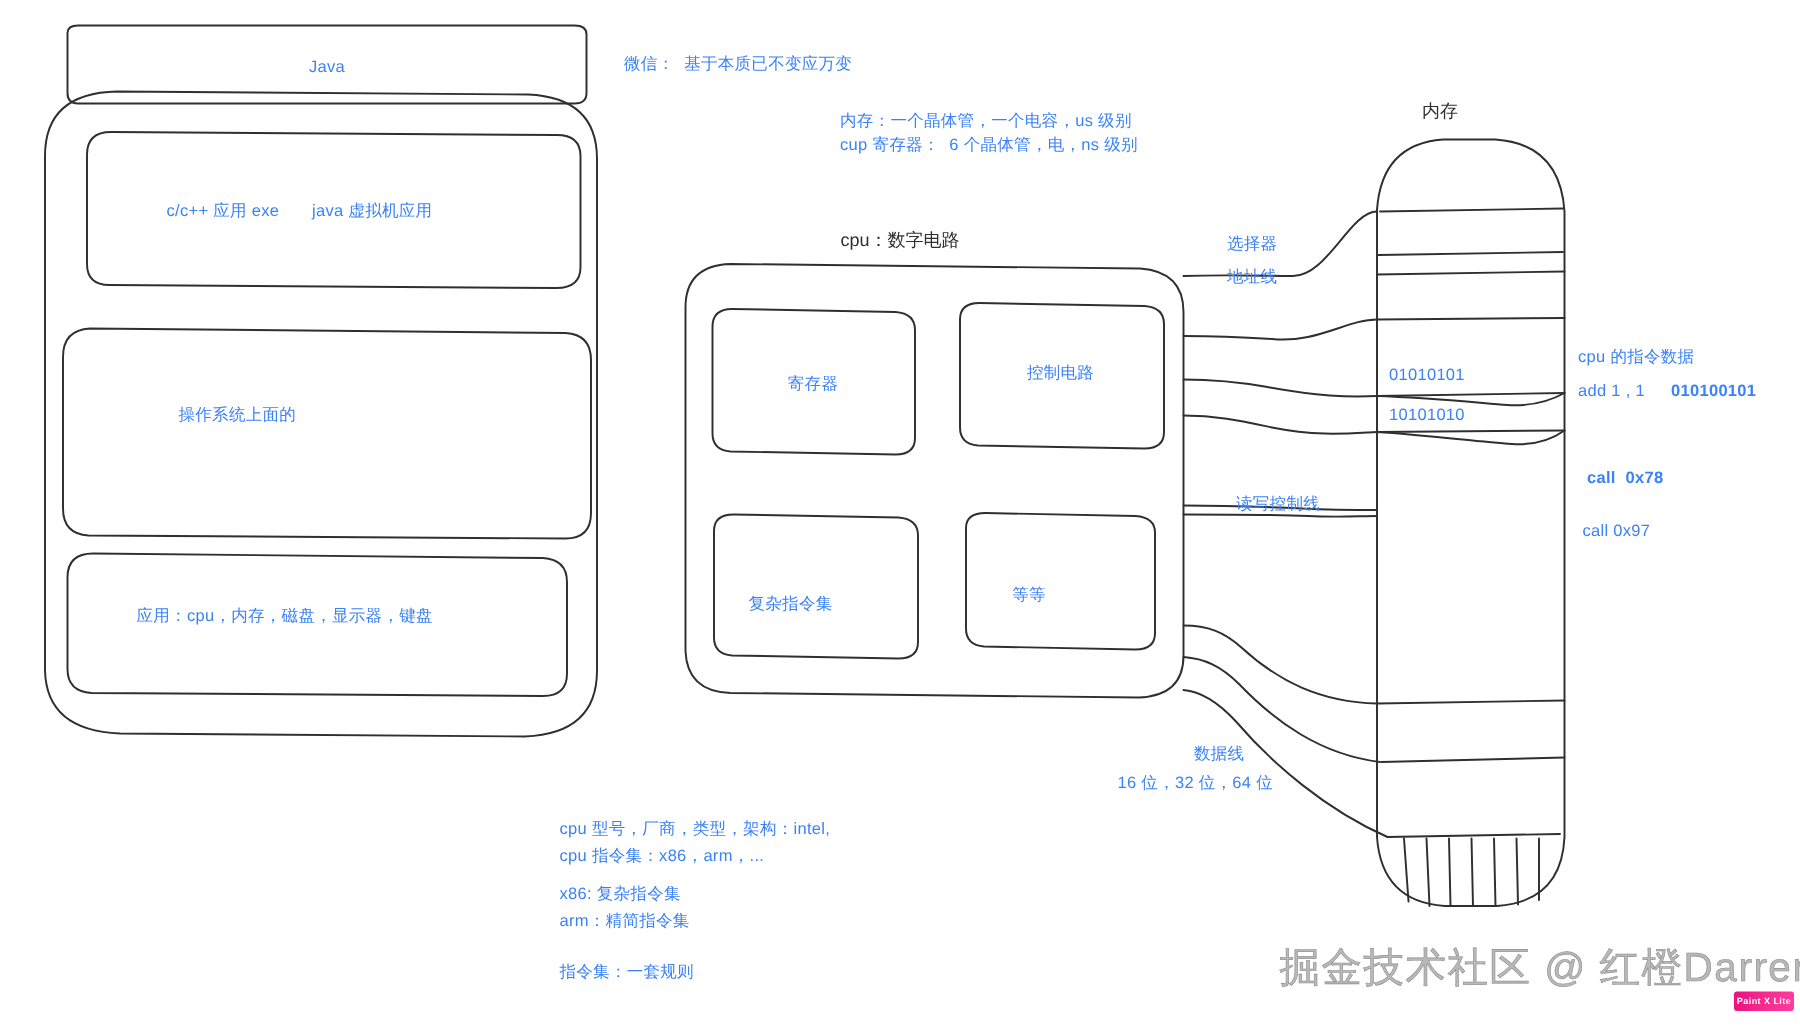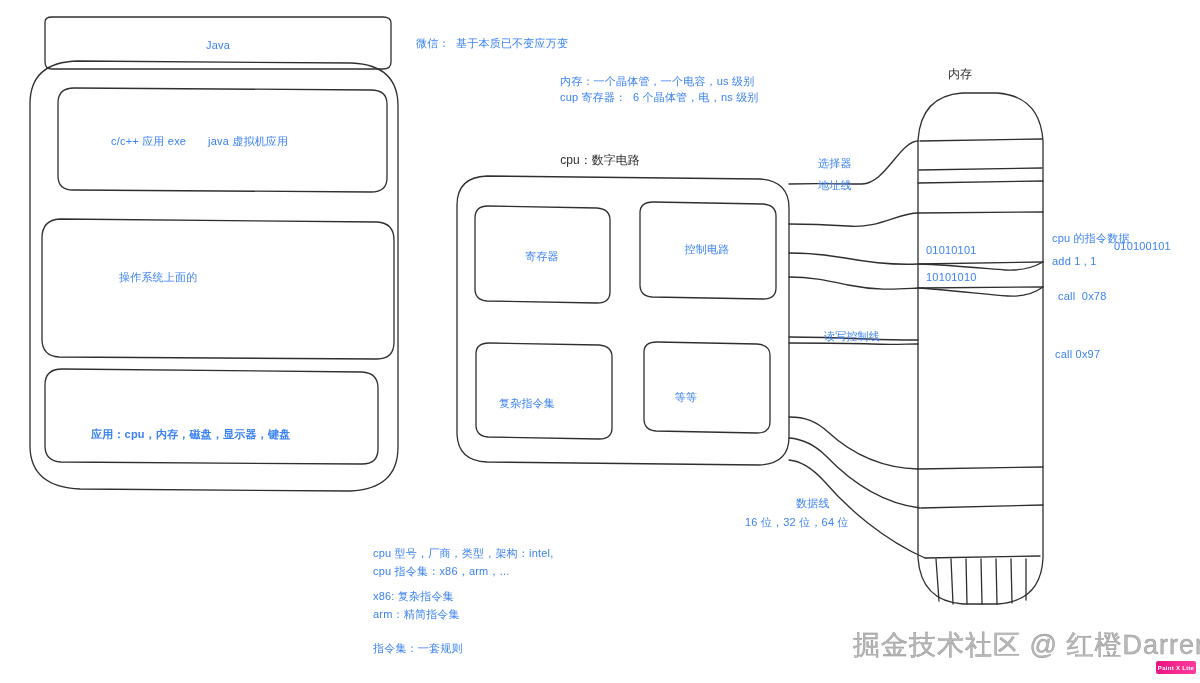--- a/index.html
+++ b/index.html
@@ -134,21 +134,21 @@
 </svg>
 
 <div class="lbl center" style="left:218px; top:37px;">Java</div>
 
 <div class="lbl" style="left:111px; top:133px;">c/c++ 应用 exe</div>
 
 <div class="lbl" style="left:208px; top:133px;">java 虚拟机应用</div>
 
 <div class="lbl" style="left:119px; top:270px;font-family:Liberation Mono, monospace;">操作系统上面的</div>
 
-<div class="lbl" style="left:91px; top:426px;font-weight:bold;">应用：cpu，内存，磁盘，显示器，键盘</div>
+<div class="lbl" style="left:91px; top:403px;">应用：cpu，内存，磁盘，显示器，键盘</div>
 
 <div class="lbl" style="left:416px; top:35px;">微信：  基于本质已不变应万变</div>
 
 <div class="lbl" style="left:560px; top:73px;">内存：一个晶体管，一个电容，us 级别</div>
 <div class="lbl" style="left:560px; top:89px;">cup 寄存器：  6 个晶体管，电，ns 级别</div>
 
 <div class="block-title" style="left:600px; top:152px;">cpu：数字电路</div>
 
 <div class="lbl center" style="left:542px; top:248px;">寄存器</div>
 <div class="lbl center" style="left:707px; top:241px;">控制电路</div>
@@ -168,18 +168,18 @@
 <div class="lbl" style="left:796px; top:495px;">数据线</div>
 <div class="lbl" style="left:745px; top:514px;">16 位，32 位，64 位</div>
 
 <div class="block-title" style="left:960px; top:66px;">内存</div>
 
 <div class="lbl" style="left:926px; top:242px;">01010101</div>
 <div class="lbl" style="left:926px; top:269px;">10101010</div>
 
 <div class="lbl" style="left:1052px; top:230px;text-align:right;">cpu 的指令数据</div>
 <div class="lbl" style="left:1052px; top:253px;">add 1 , 1</div>
-<div class="lbl" style="left:1114px; top:238px;">010100101</div>
-<div class="lbl" style="left:1058px; top:288px;">call  0x78</div>
+<div class="lbl" style="left:1114px; top:253px;font-weight:bold;">010100101</div>
+<div class="lbl" style="left:1058px; top:311px;font-weight:bold;">call  0x78</div>
 <div class="lbl" style="left:1055px; top:346px;">call 0x97</div>
 
 <div id="watermark">掘金技术社区 @ 红橙Darren</div>
 <div id="paintx-badge">Paint X Lite</div>
 
 </body></html>

